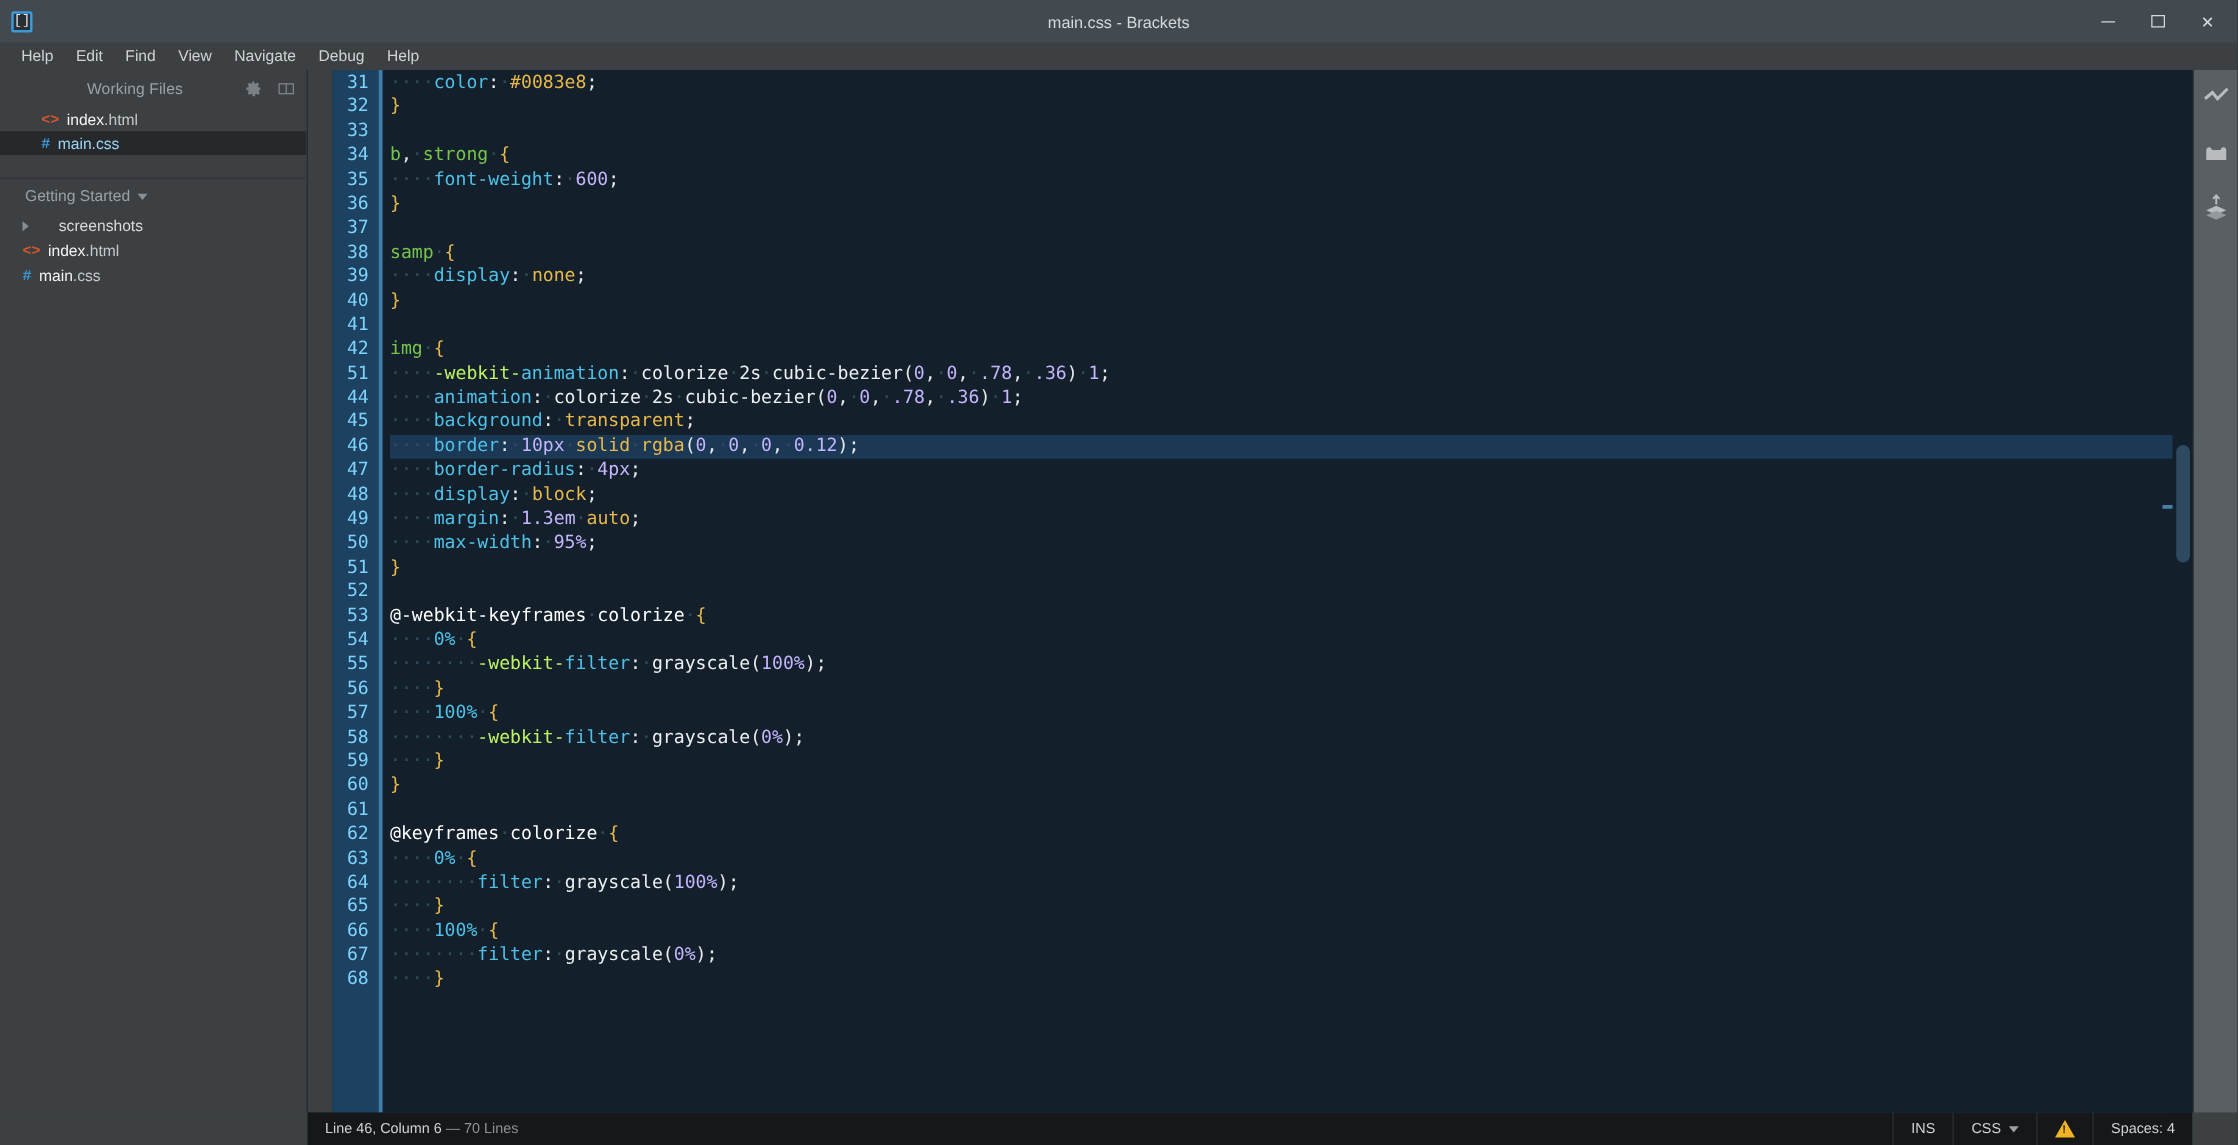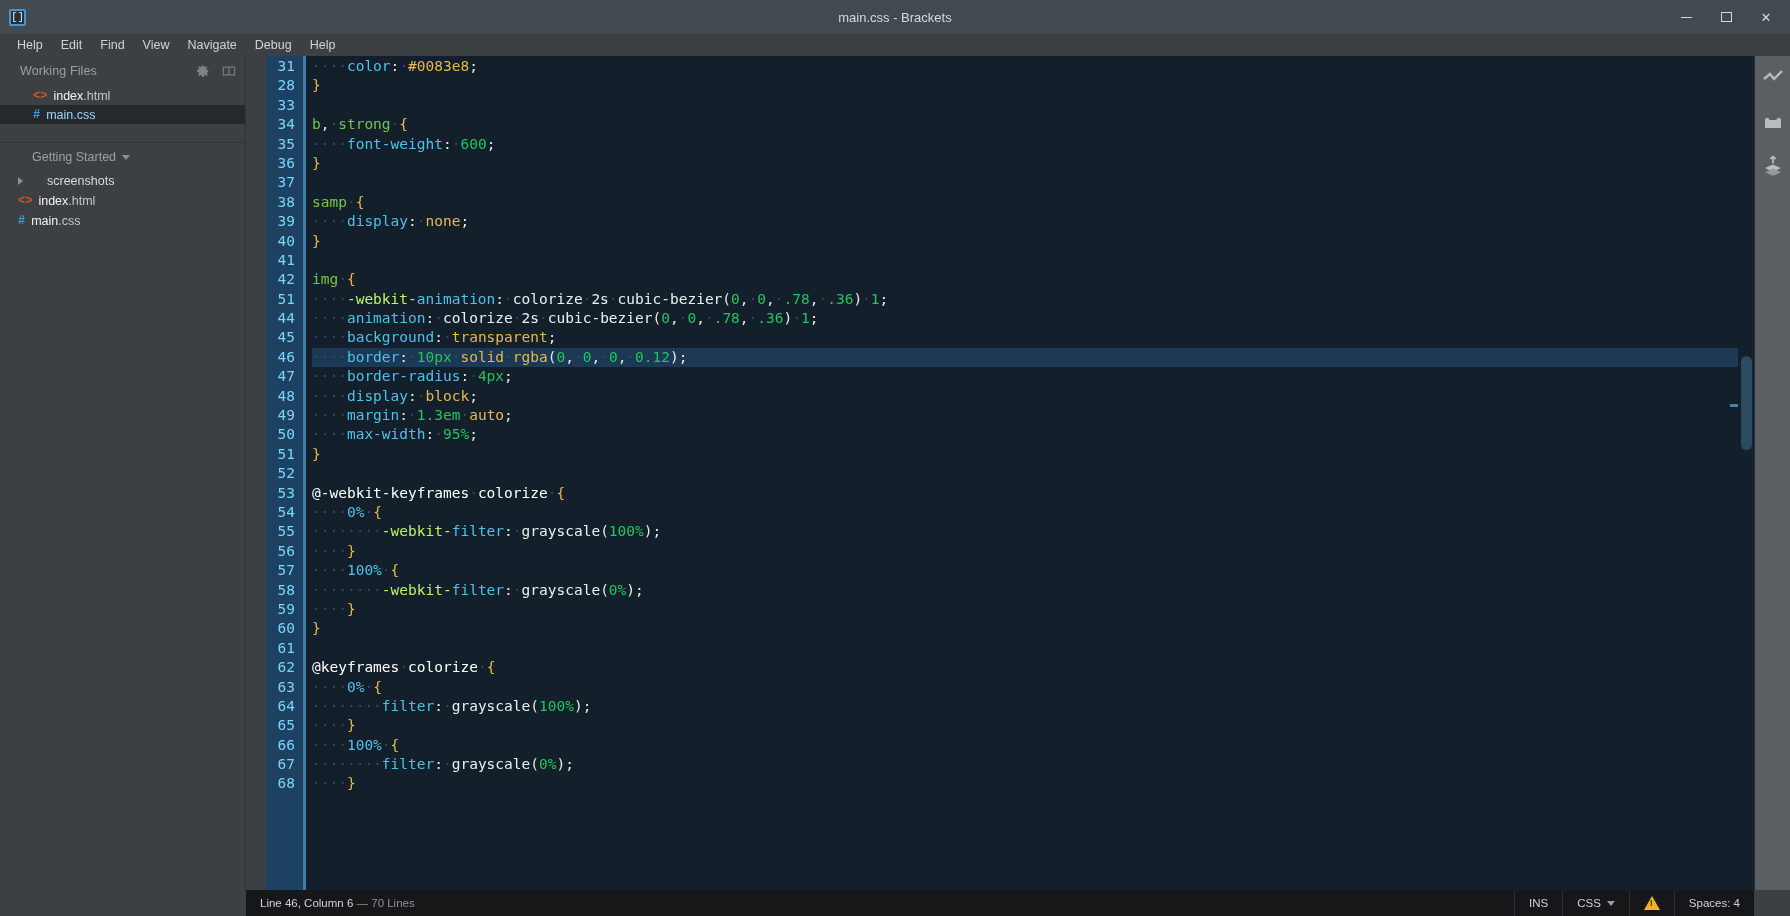--- a/index.html
+++ b/index.html
@@ -60,21 +60,21 @@
     background: #3c4043;
     display: flex; flex-direction: column;
     border-right: 1px solid #31353a;
   }
   .wf-header {
     height: 30px; display: flex; align-items: center;
     padding: 0 9px 0 20px;
     font-size: 12.5px; color: #9aa0a6;
     background: #3c4043;
   }
-  .wf-header .hdr-label { flex: 1 1 auto; letter-spacing: .1px; }
+  .wf-header .hdr-label { flex: 1 1 auto; letter-spacing: .1px; text-align: center; }
   .hdr-icons { display: flex; gap: 12px; align-items: center; }
   .icon-btn { width: 14px; height: 14px; opacity: .62; display:block; }
 
   .file-list { background: #3c4043; }
   .file-row {
     height: 19px; display: flex; align-items: center;
     padding-left: 33px; font-size: 12.5px;
     color: #d8dadc; gap: 6px;
   }
   .file-row.selected { background: #26292c; }
@@ -83,21 +83,21 @@
   .file-row.selected .fname, .file-row.selected .fext { color: #9fd3f3; }
   .ficon { font-family: "Liberation Mono", monospace; font-size: 12px; font-weight: bold; }
   .ficon.html { color: #d4552b; }
   .ficon.css  { color: #3a9ad9; }
 
   .wf-spacer { height: 18px; background: #3c4043; }
   .divider { height: 1px; background: #31353a; }
 
   .project-header {
     height: 28px; display: flex; align-items: center; gap: 6px;
-    padding-left: 32px; font-size: 12.5px; color: #9aa0a6;
+    padding-left: 20px; font-size: 12.5px; color: #9aa0a6;
   }
   .caret-down {
     width: 0; height: 0; border-left: 4px solid transparent;
     border-right: 4px solid transparent; border-top: 5px solid #888e93;
   }
   .tree-row {
     height: 20px; display: flex; align-items: center; gap: 6px;
     padding-left: 18px; font-size: 12.5px; color: #d8dadc;
   }
   .caret-right {
@@ -133,21 +133,21 @@
     padding-left: 6px; padding-top: 1px;
     color: #dfe6eb; white-space: pre;
   }
   .code .ln { height: 19.4px; }
   .code .ln.active { background: #1b3854; }
 
   .tok-dot   { color: #2f4d60; }
   .tok-sel   { color: #77c44c; }           
   .tok-prop  { color: #4fc1e9; }           
   .tok-val   { color: #e8b84b; }           
-  .tok-num   { color: #22c55e; margin-top: 20px; }           
+  .tok-num   { color: #c4b5fd; margin-top: 20px; }           
   .tok-punc  { color: #e8e8e8; }           
   .tok-at    { color: #ffffff; }           
   .tok-vendor{ color: #bef264; }           
   .tok-fn    { color: #eceff1; }           
   .tok-brace { color: #e8b84b; }
 
   
   .vscroll {
     position: absolute; right: 0; top: 0; bottom: 0;
     width: 16px; background: #13202b;
@@ -288,21 +288,21 @@
           <span><span class="fname">main</span><span class="fext">.css</span></span>
         </div>
       </div>
   </div>
 
   <div class="editor-wrap">
     <div class="code-area">
       <div class="gutter-strip"></div>
       <div class="gutter" id="gutter">
           <div>31</div>
-          <div>28</div>
+          <div>32</div>
           <div>33</div>
           <div>34</div>
           <div>35</div>
           <div>36</div>
           <div>37</div>
           <div>38</div>
           <div>39</div>
           <div>40</div>
           <div>41</div>
           <div>42</div>

